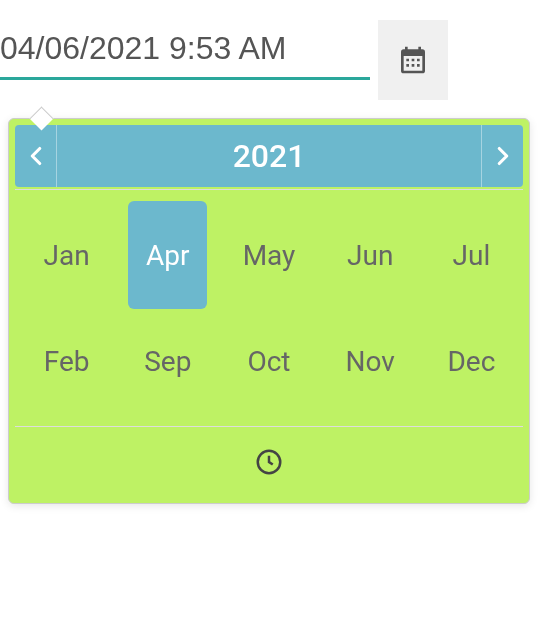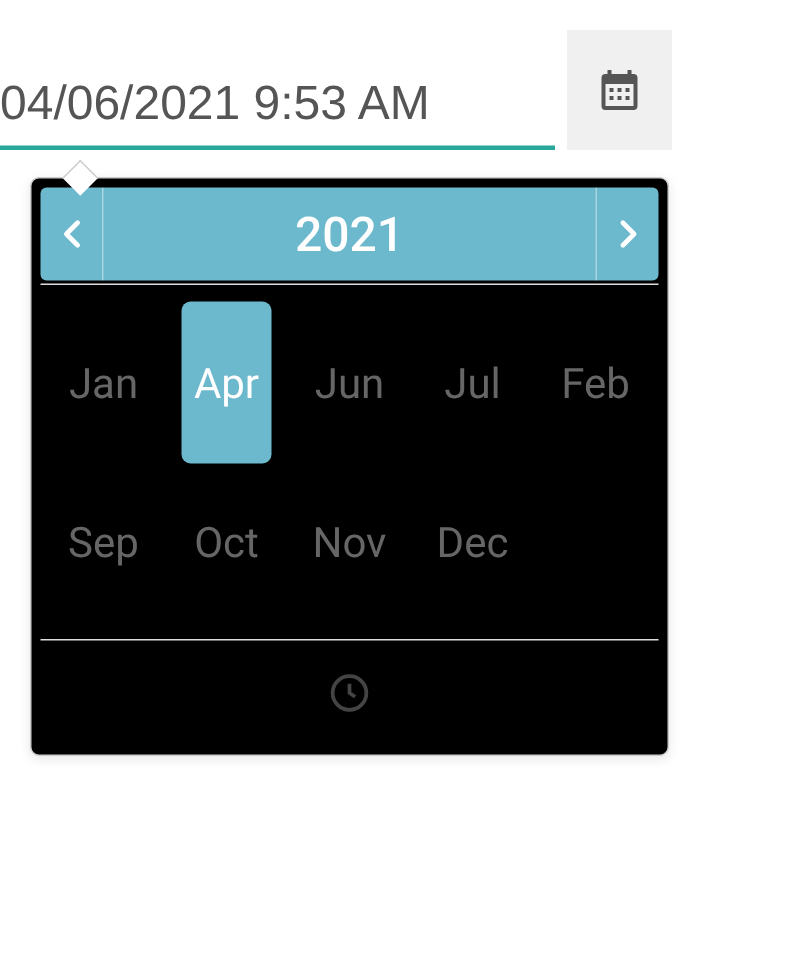--- a/index.html
+++ b/index.html
@@ -6,21 +6,21 @@
     body {
       font-family: -apple-system, BlinkMacSystemFont, 'Segoe UI', Roboto, sans-serif;
       background: #fff;
       width: 540px;
       height: 642px;
       overflow: hidden;
       position: relative;
     }
     .top-row {
       display: flex;
-      align-items: flex-end;
+      align-items: flex-start;
       padding: 20px 0 0 0;
     }
     .date-input {
       font-size: 32px;
       color: #555;
       border: none;
       border-bottom: 3px solid #2aa79b;
       padding: 10px 0;
       width: 370px;
       outline: none;
@@ -40,27 +40,26 @@
     .calendar-btn svg { width: 32px; height: 32px; fill: #555; }
     .label-right {
       font-size: 32px;
       color: #555;
       margin-left: 12px;
     }
     .picker {
       position: absolute;
       top: 118px;
       left: 8px;
-      width: 426px;
-      background: #000000;
+      width: 522px;
+      background: #bef264;
       border: 1px solid #ccc;
       border-radius: 6px;
       box-shadow: 0 2px 8px rgba(0,0,0,0.1);
       padding: 6px;
-      margin-left: 12px;
     }
     .picker::before {
       content: '';
       position: absolute;
       top: -9px;
       left: 24px;
       width: 16px;
       height: 16px;
       background: #fff;
       border-left: 1px solid #ccc;
@@ -159,20 +158,21 @@
     <div class="year-nav next">
       <svg width="14" height="20" viewBox="0 0 10 16">
           <path d="M2 2 L8 8 L2 14" stroke="#fff" stroke-width="2.5" fill="none" stroke-linecap="round" stroke-linejoin="round"></path>
         </svg>
     </div>
   </div>
   <div class="divider"></div>
   <div class="month-grid">
       <div class="month-cell">Jan</div>
       <div class="month-cell selected">Apr</div>
+      <div class="month-cell">May</div>
       <div class="month-cell">Jun</div>
       <div class="month-cell">Jul</div>
       <div class="month-cell">Feb</div>
       <div class="month-cell">Sep</div>
       <div class="month-cell">Oct</div>
       <div class="month-cell">Nov</div>
       <div class="month-cell">Dec</div>
     </div>
   <div class="bottom-divider"></div>
   <div class="time-toggle">

